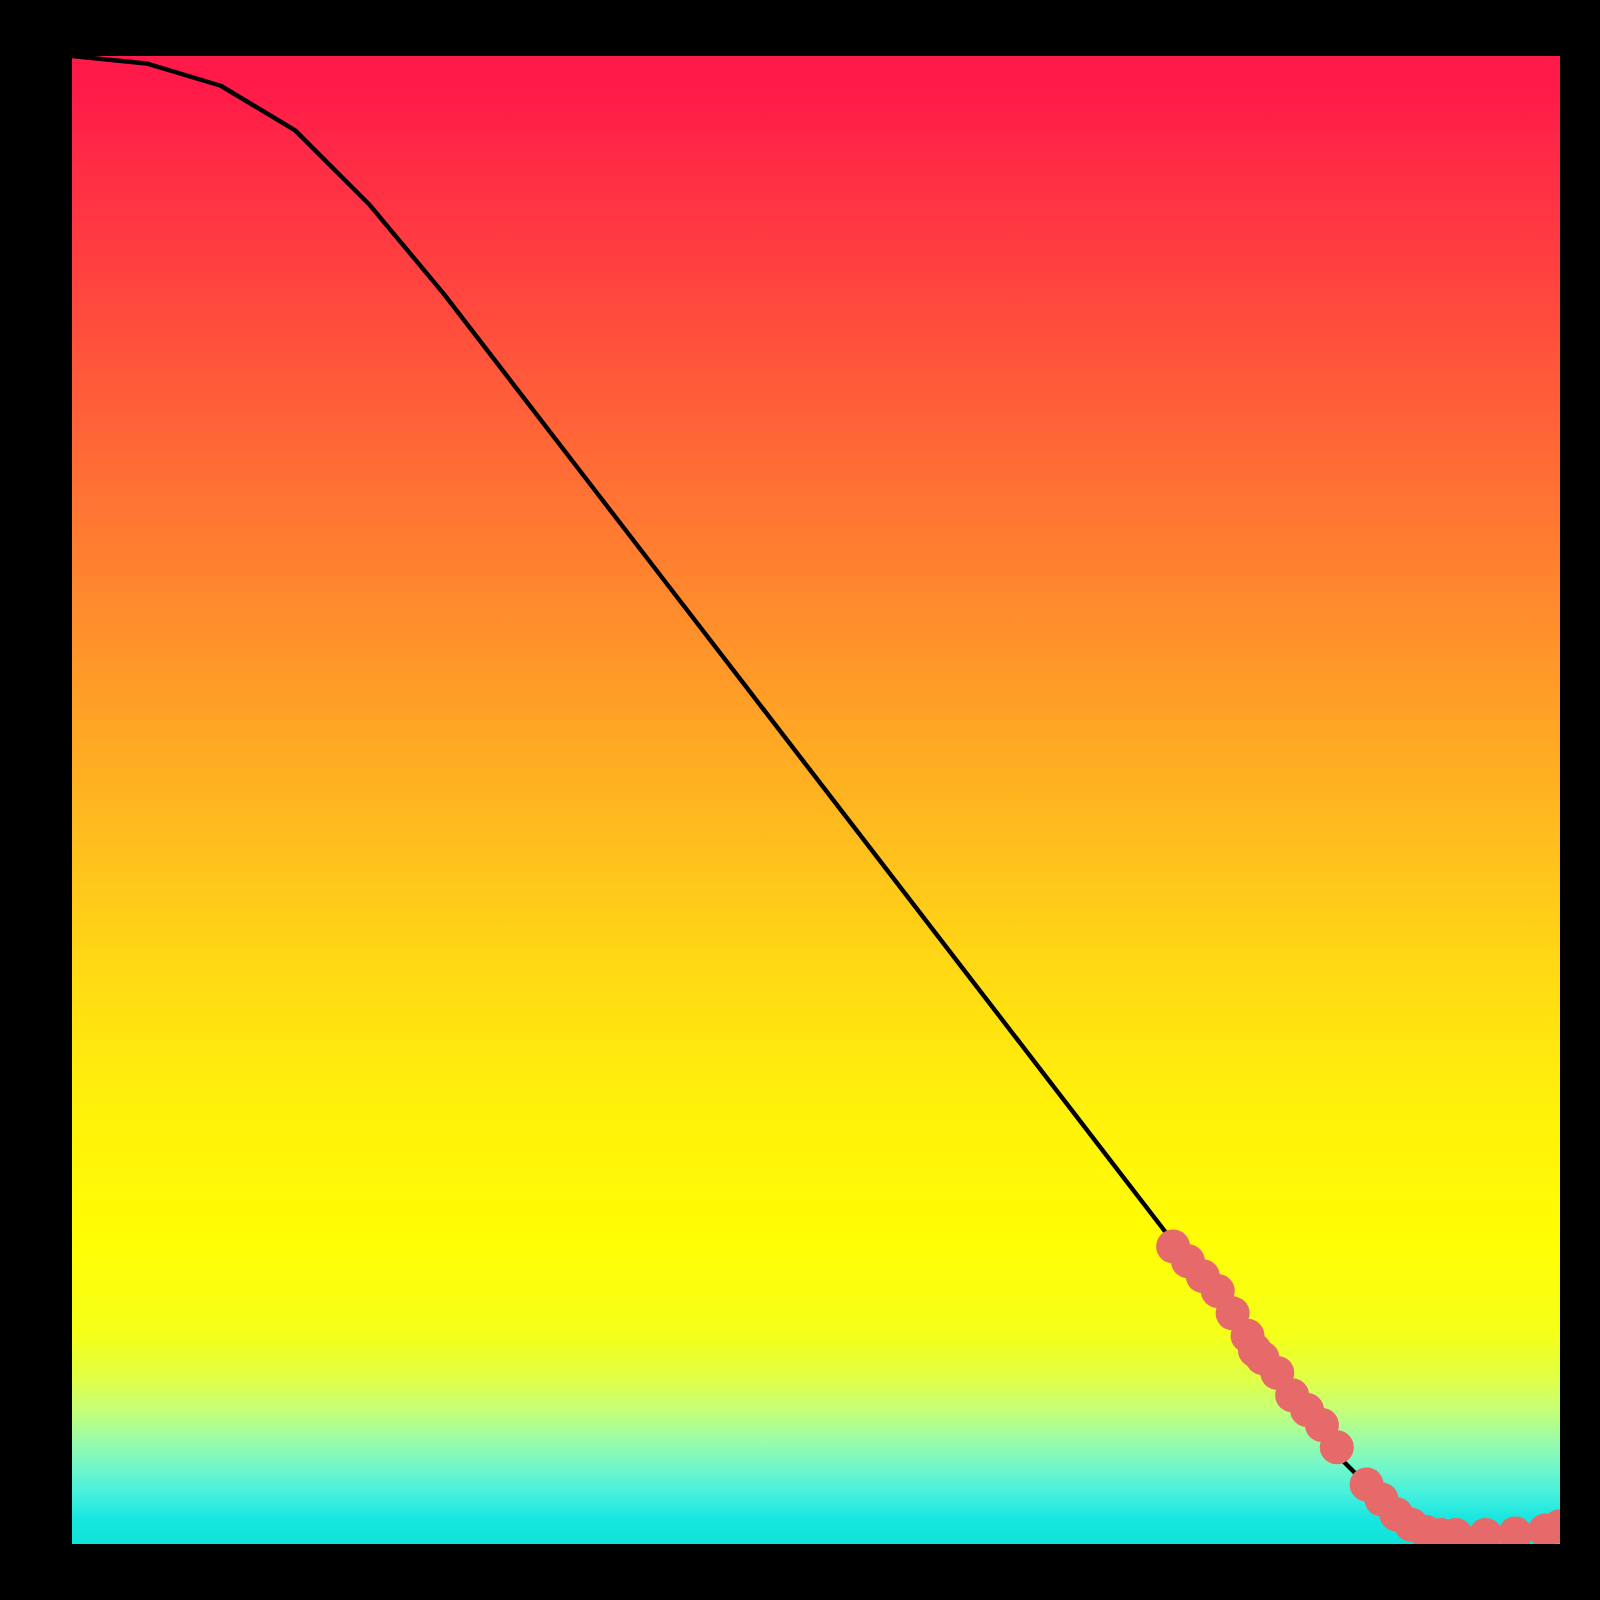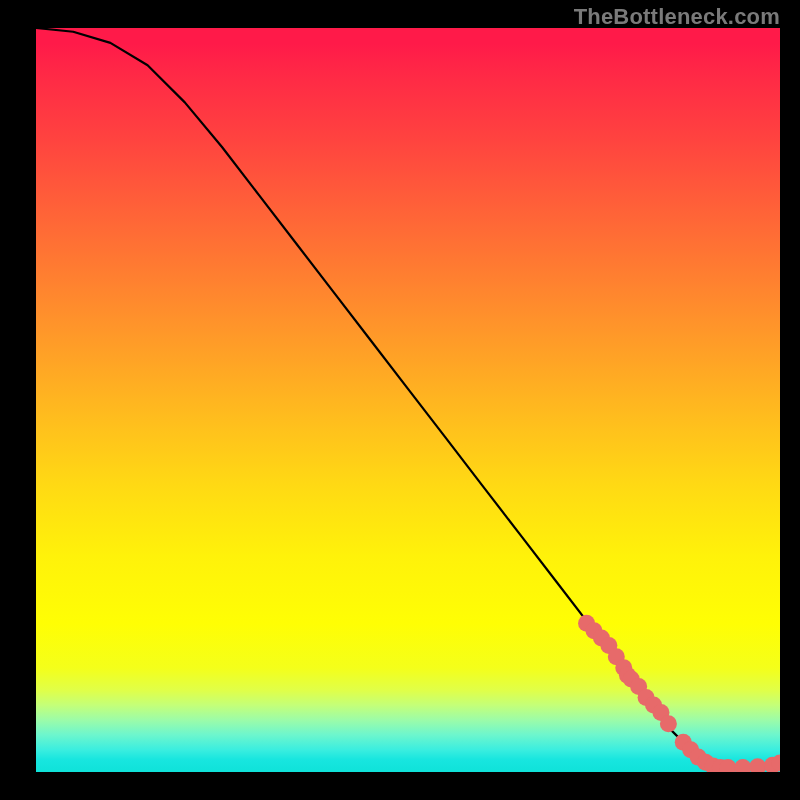--- a/index.html
+++ b/index.html
@@ -55,21 +55,20 @@
     position: absolute;
     left: 0; top: 0;
     width: 744px;
     height: 744px;
   }
 </style>
 </head>
 <body>
 
 <div class="outer">
-  <div class="watermark">TheBottleneck.com</div>
 
   <div class="plot">
     <svg class="curve" viewBox="0 0 744 744" preserveAspectRatio="none">
       <path id="curve-path" fill="none" stroke="#000000" stroke-width="2.2" stroke-linejoin="round" stroke-linecap="round" d="M0.00 0.00 L37.20 3.72 L74.40 14.88 L111.60 37.20 L148.80 74.40 L186.00 119.04 L223.20 167.40 L260.40 215.76 L297.60 264.12 L334.80 312.48 L372.00 360.84 L409.20 409.20 L446.40 457.56 L483.60 505.92 L520.80 554.28 L558.00 602.64 L595.20 651.00 L632.40 699.36 L669.60 736.56 L684.48 739.54 L706.80 739.54 L729.12 738.05 L744.00 735.07 "></path>
       <g id="markers">
           <circle cx="550.56" cy="595.20" r="8.5" fill="#e76a6a" stroke="#d85a5a" stroke-width="0"></circle>
           <circle cx="558.00" cy="602.64" r="8.5" fill="#e76a6a" stroke="#d85a5a" stroke-width="0"></circle>
           <circle cx="565.44" cy="610.08" r="8.5" fill="#e76a6a" stroke="#d85a5a" stroke-width="0"></circle>
           <circle cx="572.88" cy="617.52" r="8.5" fill="#e76a6a" stroke="#d85a5a" stroke-width="0"></circle>
           <circle cx="580.32" cy="628.68" r="8.5" fill="#e76a6a" stroke="#d85a5a" stroke-width="0"></circle>

